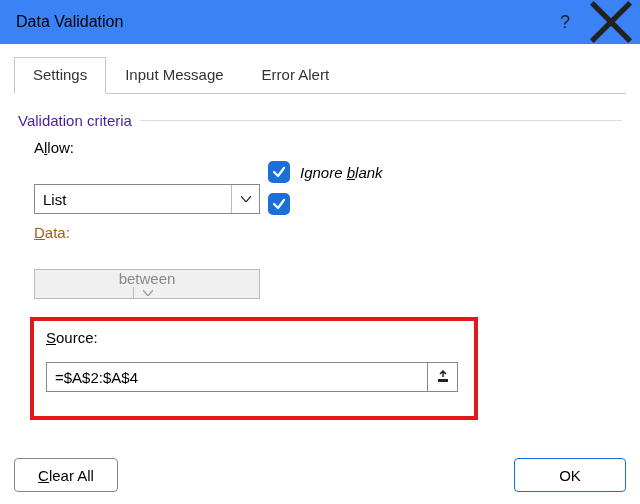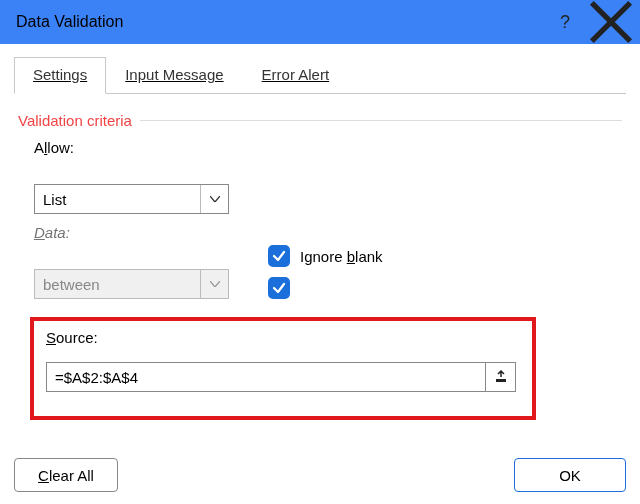--- a/index.html
+++ b/index.html
@@ -38,21 +38,20 @@
   .titlebar .tbtn.close { font-size: 15px; }
 
   .body {
     padding: 8px 14px 12px 14px;
   }
 
   .tabs {
     display: flex;
     border-bottom: 1px solid #c8c8c8;
     margin-top: 4px;
-    text-decoration: underline;
   }
   .tab {
     padding: 8px 18px 10px 18px;
     font-size: 15px;
     color: #333;
     position: relative;
     top: 1px;
     border: 1px solid transparent;
     border-bottom: none;
   }
@@ -61,65 +60,67 @@
     border: 1px solid #c8c8c8;
     border-bottom: 1px solid #fff;
   }
 
   .content {
     padding: 10px 4px 0 4px;
   }
 
   .section-label {
     font-size: 15px;
-    color: #ef4444;
+    color: #4c1d95;
     margin: 8px 0 10px 0;
     display: flex;
     align-items: center;
   }
   .section-label .line {
     flex: 1;
     height: 1px;
     background: #ddd;
     margin-left: 8px;
   }
 
   .row {
     display: flex;
-    align-items: flex-end;
+    align-items: flex-start;
   }
   .col-left {
     width: 230px;
     padding-left: 16px;
   }
   .col-right {
     padding-left: 20px;
+    font-style: italic;
   }
 
   .field-label {
     font-size: 15px;
     margin-bottom: 4px;
   }
   .field-label .ul { text-decoration: underline; }
-  .field-label.disabled { color: #737373; font-style: italic; }
+  .field-label.disabled { color: #a16207; }
 
   .combo {
     display: flex;
-    width: 195px;
+    width: 226px;
     height: 30px;
     border: 1px solid #888;
     background: #fff;
     align-items: center;
     margin-bottom: 10px;
     margin-top: 28px;
   }
   .combo.disabled {
     background: #f0f0f0;
     color: #888;
     border-color: #bbb;
+    flex-direction: column;
   }
   .combo .val {
     flex: 1;
     padding: 0 8px;
     font-size: 15px;
   }
   .combo .arrow {
     width: 28px;
     height: 100%;
     display: flex;
@@ -149,21 +150,21 @@
     background: #fff;
     border: 1.5px solid #777;
   }
   .check .box svg { width: 14px; height: 14px; }
   .check .ul { text-decoration: underline; }
 
   .source-box {
     margin: 8px 0 18px 12px;
     border: 4px solid #e1191c;
     padding: 8px 16px 24px 12px;
-    width: 506px;
+    width: 448px;
   }
   .source-label { font-size: 15px; margin-bottom: 2px; }
   .source-label .ul { text-decoration: underline; }
   .source-row {
     display: flex;
     align-items: center;
     margin-top: 16px;
   }
   .source-input {
     flex: 1;

